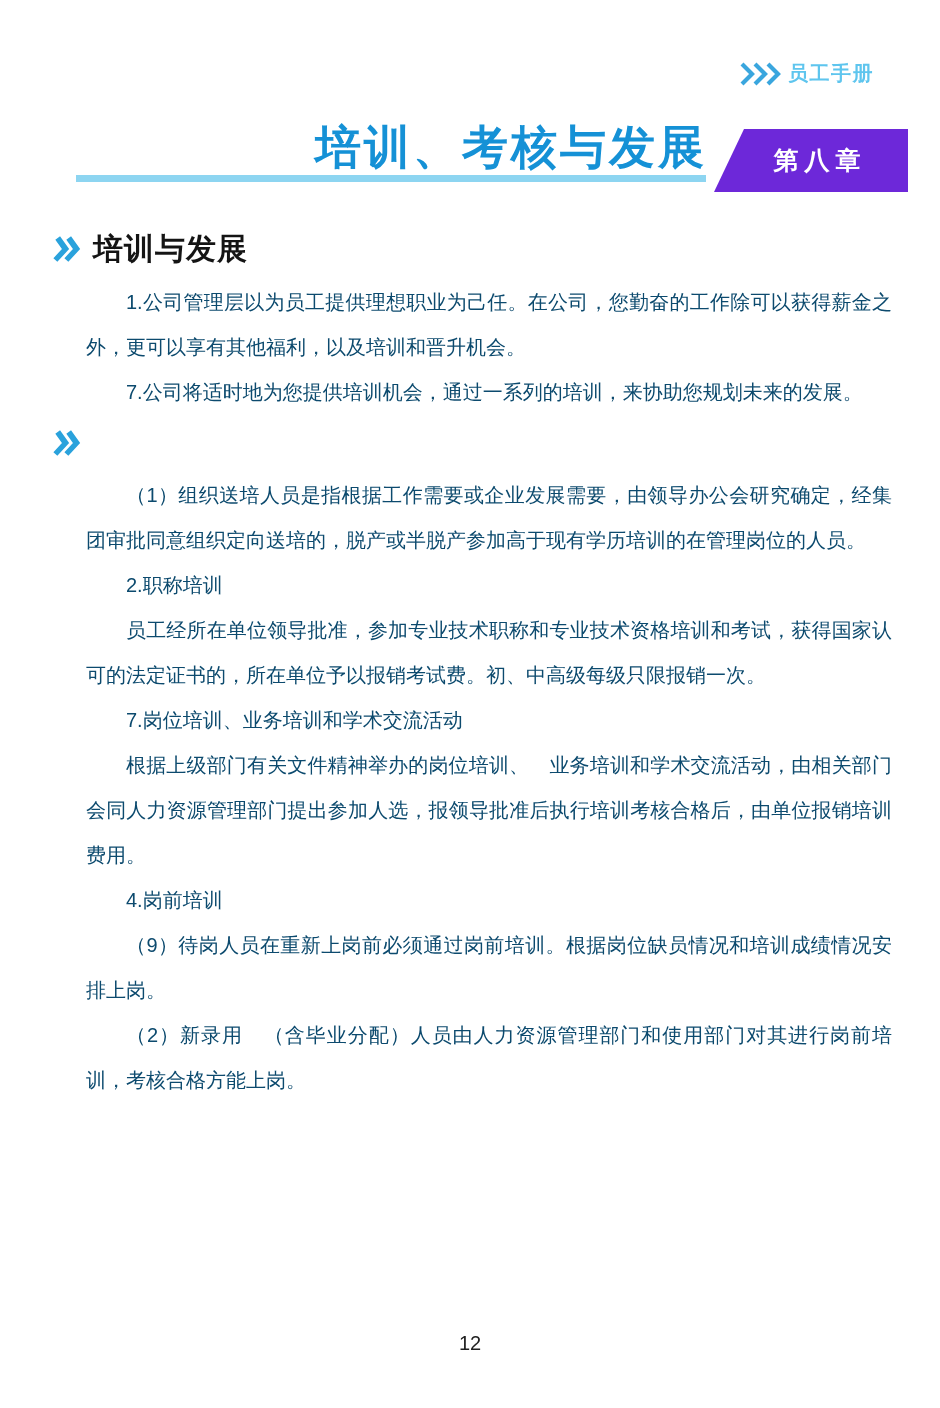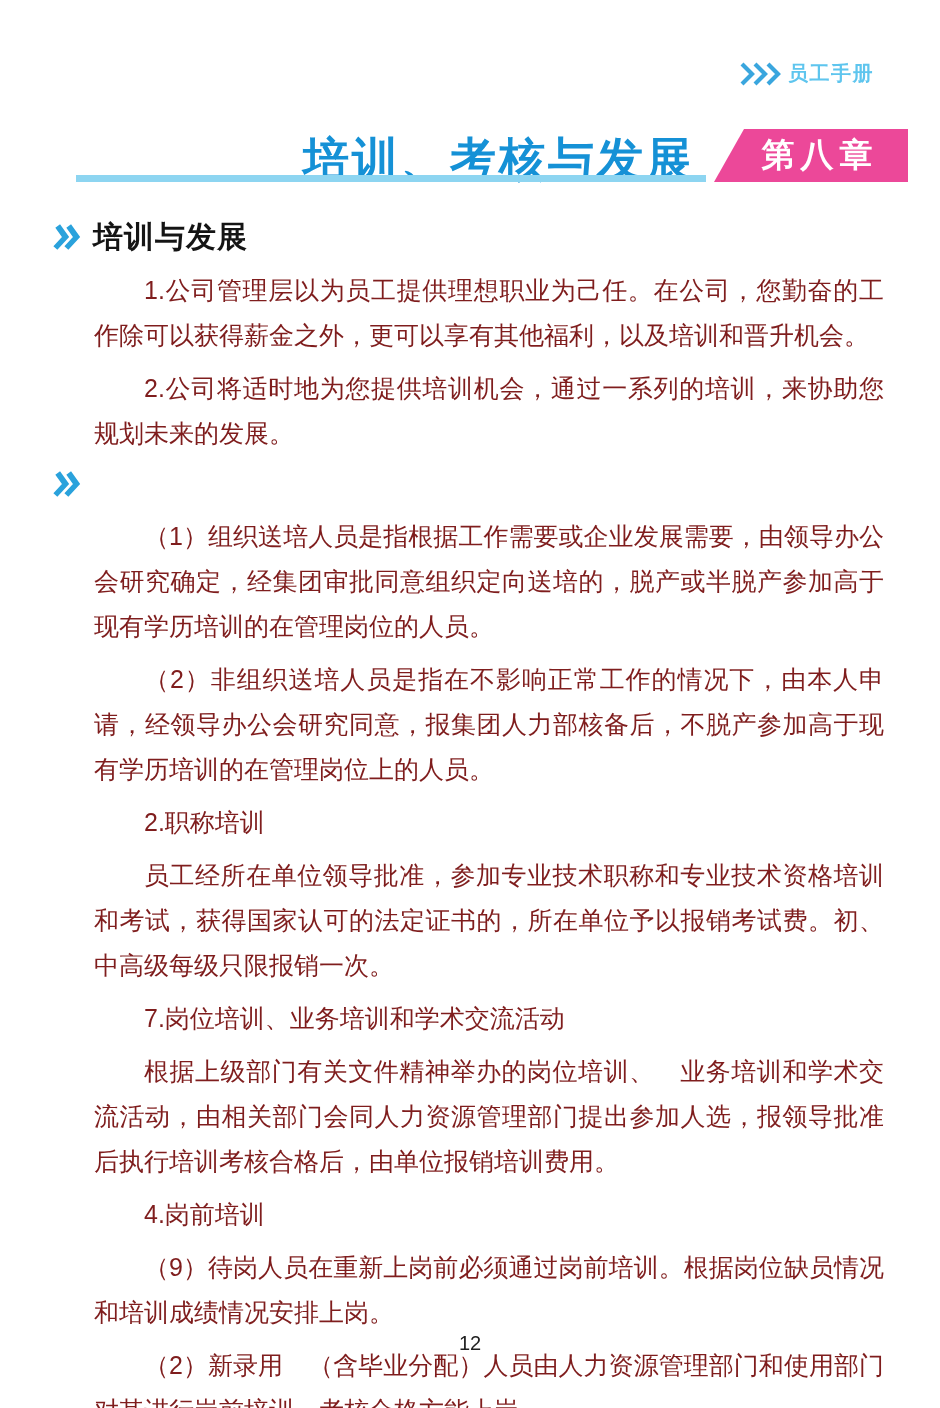--- a/index.html
+++ b/index.html
@@ -10,46 +10,46 @@
   }
   .page{position:absolute;inset:0;background:#ffffff;padding-left:32px;}
 
   
   .brand{position:absolute;top:60px;right:66px;display:flex;align-items:center;gap:5px;}
   .brand .chev{display:block;}
   .brand-text{color:#5ec5ee;font-size:20px;font-weight:700;letter-spacing:1.5px;white-space:nowrap;}
 
   
   .chapter-title{
-    position:absolute;top:117px;right:233px;margin:12px;
+    position:absolute;top:117px;right:233px;margin:0;
     font-size:46px;font-weight:800;color:#1591d6;letter-spacing:3px;white-space:nowrap;
   }
   .chapter-badge{
-    position:absolute;top:129px;left:714px;width:194px;height:53px;
-    background:#ec4899;
+    position:absolute;top:129px;left:714px;width:194px;height:63px;
+    background:#6d28d9;
     clip-path:polygon(30px 0,100% 0,100% 100%,0 100%);
     display:flex;align-items:center;justify-content:center;
     padding-left:18px;box-sizing:border-box;
-    color:#ffffff;font-size:33px;font-weight:800;letter-spacing:6px;white-space:nowrap;
+    color:#ffffff;font-size:25px;font-weight:800;letter-spacing:6px;white-space:nowrap;
   }
   .title-rule{
     position:absolute;top:175px;left:76px;width:630px;height:7px;
     background:#8dd5f1;
   }
 
   
   .content{position:absolute;left:86px;top:222px;width:806px;}
   .section h2{
     display:flex;align-items:center;gap:12px;
-    margin:0 0 16px -33px;
+    margin:12px 0 16px -33px;
     font-size:30px;line-height:30px;color:#141414;font-weight:800;letter-spacing:1px;
   }
   .section h2 .chev{flex:0 0 auto;display:block;}
   .section p{
-    margin:8px;font-size:25px;line-height:45px;color:#7f1d1d;
+    margin:0;font-size:20px;line-height:45px;color:#0c4a6e;
     text-align:justify;text-indent:2em;font-weight:500;
   }
   .section + .section{margin-top:14px;}
 
   .page-number{
     position:absolute;top:1332px;left:0;width:100%;
     text-align:center;font-size:20px;color:#222222;
   }
 </style>
 </head>
@@ -78,34 +78,33 @@
       <h2>
         <svg class="chev" width="28" height="28" viewBox="0 0 28 28" aria-hidden="true">
           <g fill="none" stroke="#2aa2dc" stroke-width="5.6" transform="skewX(-6)">
             <polyline points="5,3 14,14 5,25"></polyline>
             <polyline points="16,3 25,14 16,25"></polyline>
           </g>
         </svg>
         <span>培训与发展</span>
       </h2>
       <p>1.公司管理层以为员工提供理想职业为己任。在公司，您勤奋的工作除可以获得薪金之外，更可以享有其他福利，以及培训和晋升机会。</p>
-      <p>2.公司将适时地为您提供培训机会，通过一系列的培训，来协助您规划未来的发展。</p>
+      <p>7.公司将适时地为您提供培训机会，通过一系列的培训，来协助您规划未来的发展。</p>
     </div>
 
     <div class="section">
       <h2>
         <svg class="chev" width="28" height="28" viewBox="0 0 28 28" aria-hidden="true">
           <g fill="none" stroke="#2aa2dc" stroke-width="5.6" transform="skewX(-6)">
             <polyline points="5,3 14,14 5,25"></polyline>
             <polyline points="16,3 25,14 16,25"></polyline>
           </g>
         </svg>
       </h2>
       <p>（1）组织送培人员是指根据工作需要或企业发展需要，由领导办公会研究确定，经集团审批同意组织定向送培的，脱产或半脱产参加高于现有学历培训的在管理岗位的人员。</p>
-      <p>（2）非组织送培人员是指在不影响正常工作的情况下，由本人申请，经领导办公会研究同意，报集团人力部核备后，不脱产参加高于现有学历培训的在管理岗位上的人员。</p>
       <p>2.职称培训</p>
       <p>员工经所在单位领导批准，参加专业技术职称和专业技术资格培训和考试，获得国家认可的法定证书的，所在单位予以报销考试费。初、中高级每级只限报销一次。</p>
       <p>7.岗位培训、业务培训和学术交流活动</p>
       <p>根据上级部门有关文件精神举办的岗位培训、　业务培训和学术交流活动，由相关部门会同人力资源管理部门提出参加人选，报领导批准后执行培训考核合格后，由单位报销培训费用。</p>
       <p>4.岗前培训</p>
       <p>（9）待岗人员在重新上岗前必须通过岗前培训。根据岗位缺员情况和培训成绩情况安排上岗。</p>
       <p>（2）新录用　（含毕业分配）人员由人力资源管理部门和使用部门对其进行岗前培训，考核合格方能上岗。</p>
     </div>
 
   </div>

